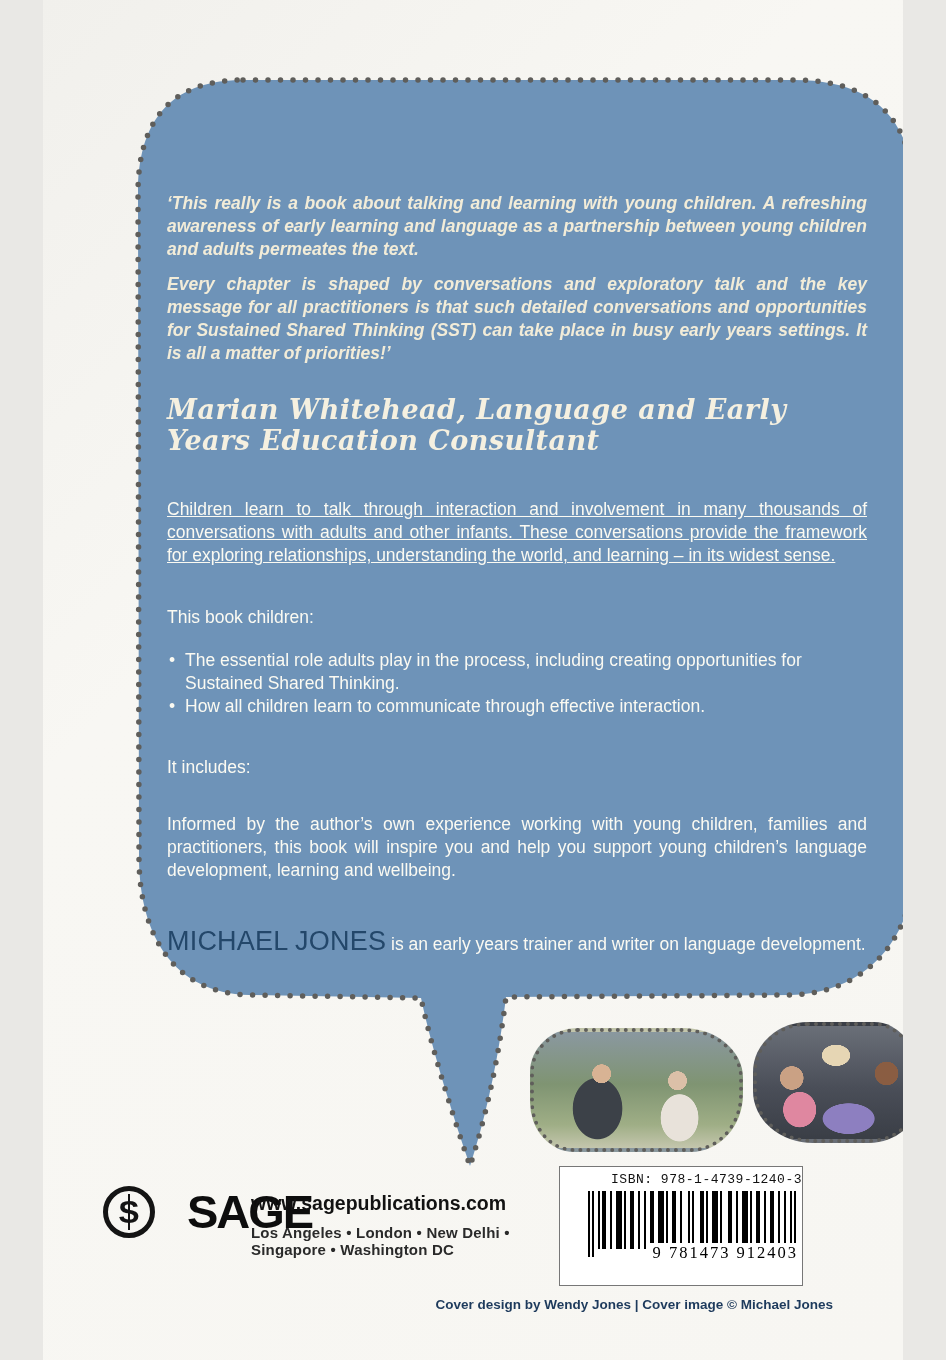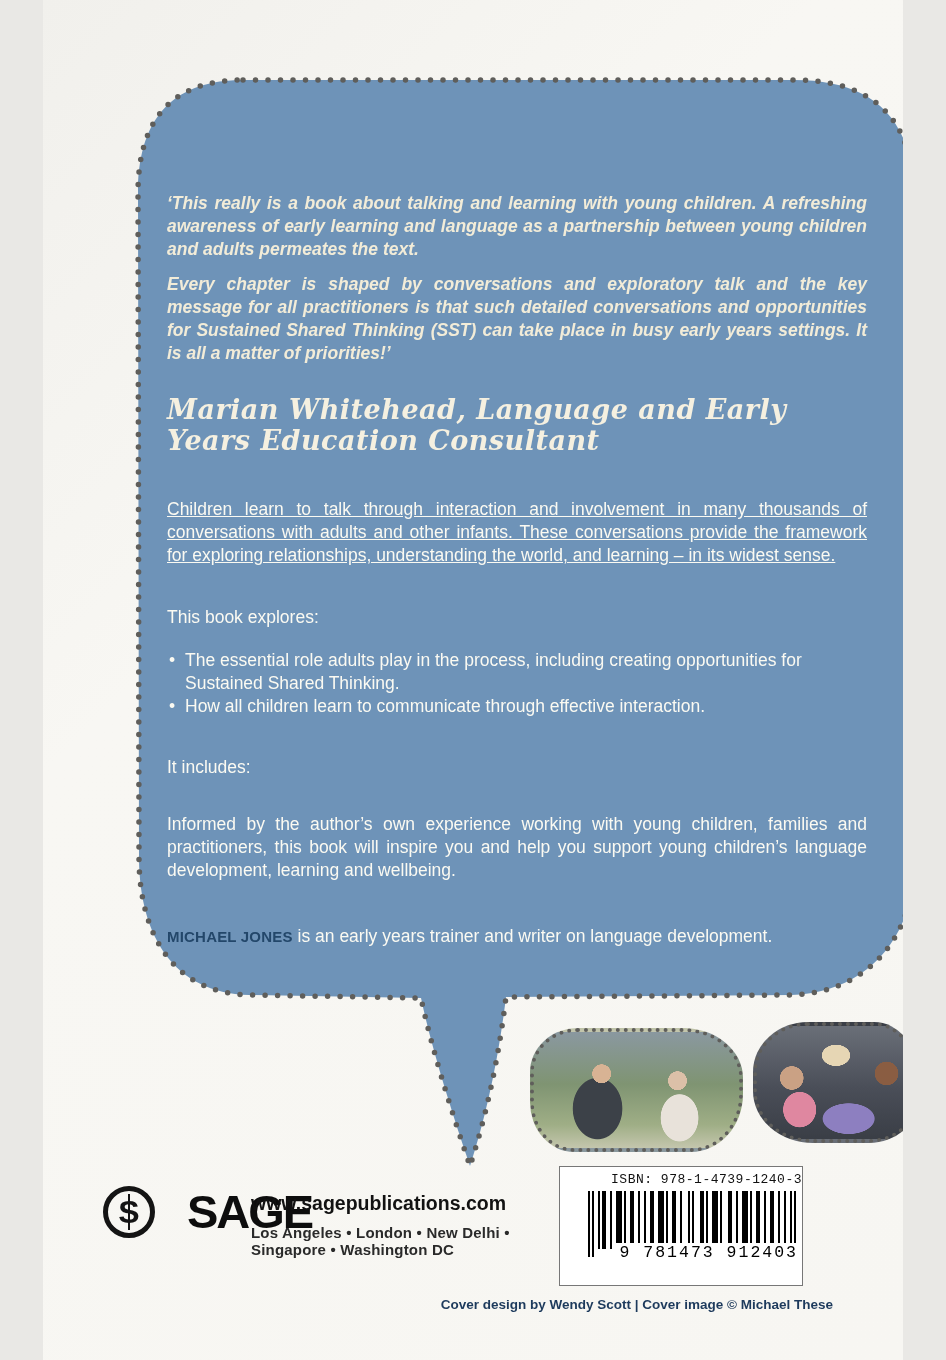--- a/index.html
+++ b/index.html
@@ -34,21 +34,21 @@
   ul.bullet-list li {
     position:relative; padding-left:18px;
     font-size:17.5px; line-height:1.32;
   }
   ul.bullet-list li::before { content:"•"; position:absolute; left:2px; }
   .closing-para {
     font-size:17.5px; line-height:1.32; text-align:justify; margin-top:34px;
   }
   .author-line { margin-top:44px; font-size:17.5px; }
   .author-name {
-    color:#23476a; font-weight:700; font-size:15px; letter-spacing:0.2px;
+    color:#23476a; font-weight:400; font-size:27px; letter-spacing:0.2px;
   }
 
   
   .photo {
     position:absolute; border:4px dotted #5f5e5b;
   }
   .photo-left {
     left:487px; top:1028px; width:213px; height:124px;
     border-radius:48px 60px 52px 44px / 44px 50px 58px 50px;
     background:
@@ -96,21 +96,21 @@
     position:absolute; left:516px; top:1166px; width:244px; height:120px;
     background:#ffffff; border:1px solid #777;
     display:flex; flex-direction:column; align-items:flex-end;
   }
   .isbn-label {
     font-family:"Liberation Mono", monospace; font-size:13px; color:#111;
     margin-top:5px; letter-spacing:0.5px;
   }
   .barcode-bars { margin-top:4px; }
   .barcode-digits {
-    font-family:Liberation Mono, monospace; font-size:16.5px; color:#000;
+    font-family:Liberation Serif, serif; font-size:16.5px; color:#000;
     letter-spacing:2px; margin-top:-14px; background:#fff; padding:0 4px;
   }
 
   .credit-line {
     position:absolute; right:70px; top:1297px; width:600px; text-align:right;
     font-size:13.5px; font-weight:700; color:#1d3a5c;
   }
 </style>
 </head>
 <body>
@@ -130,21 +130,21 @@
              C 130 993 97 935 96 860
              L 95 190
              C 96 114 134 80 200 80 Z" fill="#6e93b8" stroke="#5f5e5b" stroke-width="5.5" stroke-dasharray="0 12.5" stroke-linecap="round"></path>
   </svg>
 
   <div class="bubble-content">
     <p class="quote-para">‘This really is a book about talking and learning with young children. A refreshing awareness of early learning and language as a partnership between young children and adults permeates the text.</p>
     <p class="quote-para">Every chapter is shaped by conversations and exploratory talk and the key message for all practitioners is that such detailed conversations and opportunities for Sustained Shared Thinking (SST) can take place in busy early years settings. It is all a matter of priorities!’</p>
     <div class="attribution">Marian Whitehead, Language and Early Years Education Consultant</div>
     <p class="body-para">Children learn to talk through interaction and involvement in many thousands of conversations with adults and other infants. These conversations provide the framework for exploring relationships, understanding the world, and learning – in its widest sense.</p>
-    <div class="section-heading">This book explores:</div>
+    <div class="section-heading">This book children:</div>
     <ul class="bullet-list">
       <li>The essential role adults play in the process, including creating opportunities for Sustained Shared Thinking.</li>
       <li>How all children learn to communicate through effective interaction.</li>
     </ul>
     <div class="section-heading">It includes:</div>
     <p class="closing-para">Informed by the author’s own experience working with young children, families and practitioners, this book will inspire you and help you support young children’s language development, learning and wellbeing.</p>
     <div class="author-line">
       <span class="author-name">MICHAEL JONES</span><span> is an early years trainer and writer on language development.</span>
     </div>
   </div>
@@ -197,15 +197,15 @@
         <rect x="182" y="0" width="4" height="58"></rect>
         <rect x="190" y="0" width="2" height="58"></rect>
         <rect x="196" y="0" width="2" height="58"></rect>
         <rect x="202" y="0" width="2" height="66"></rect>
         <rect x="206" y="0" width="2" height="66"></rect>
       </g>
     </svg>
     <div class="barcode-digits">9 781473 912403</div>
   </div>
 
-  <div class="credit-line">Cover design by Wendy Scott | Cover image © Michael These</div>
+  <div class="credit-line">Cover design by Wendy Jones | Cover image © Michael Jones</div>
 
 </div>
 
 </body></html>

